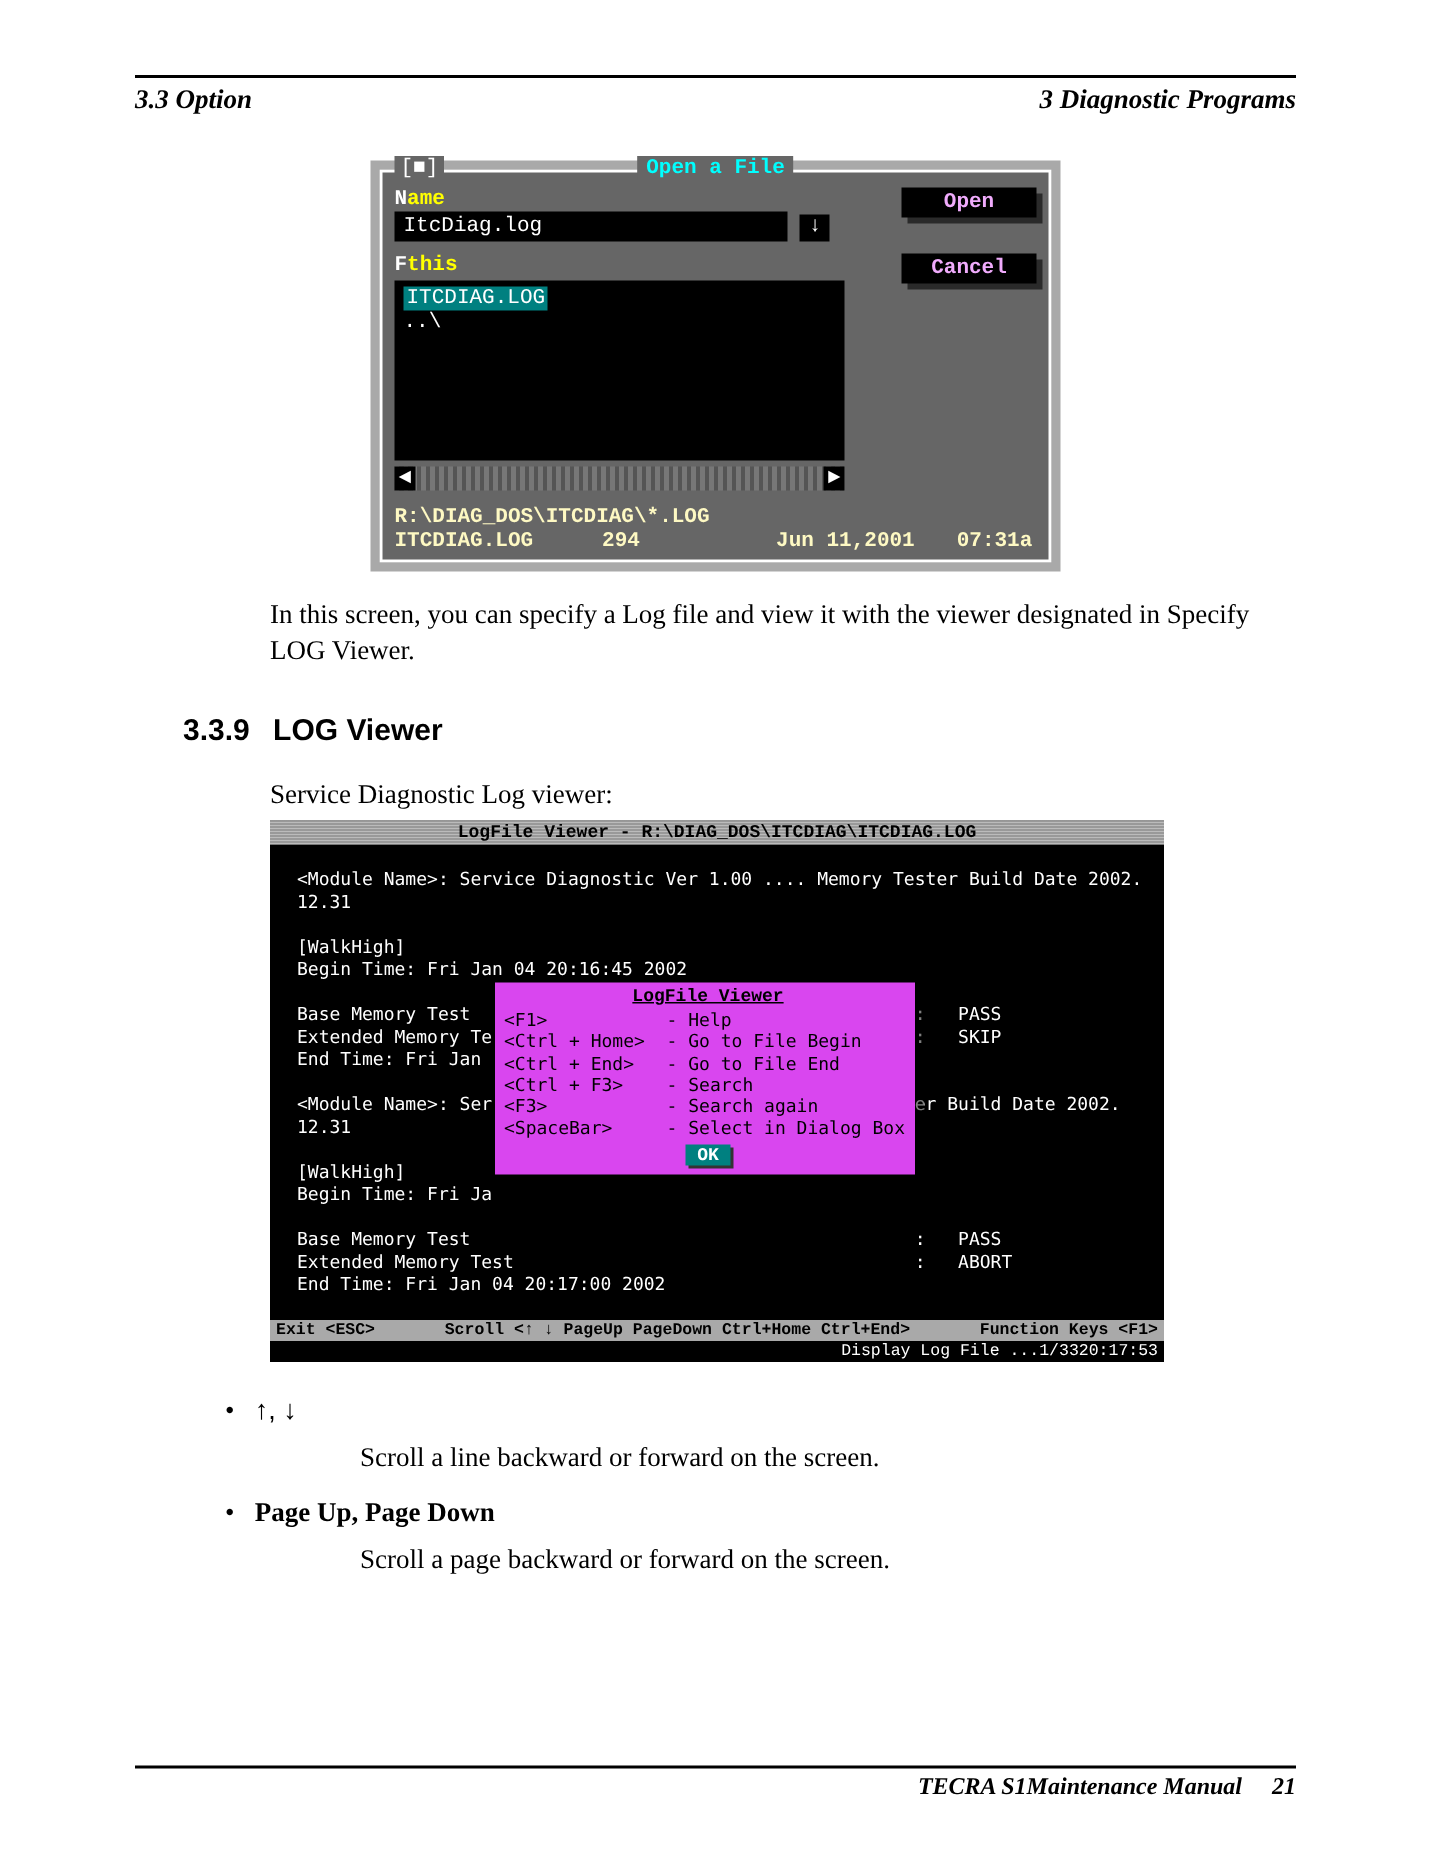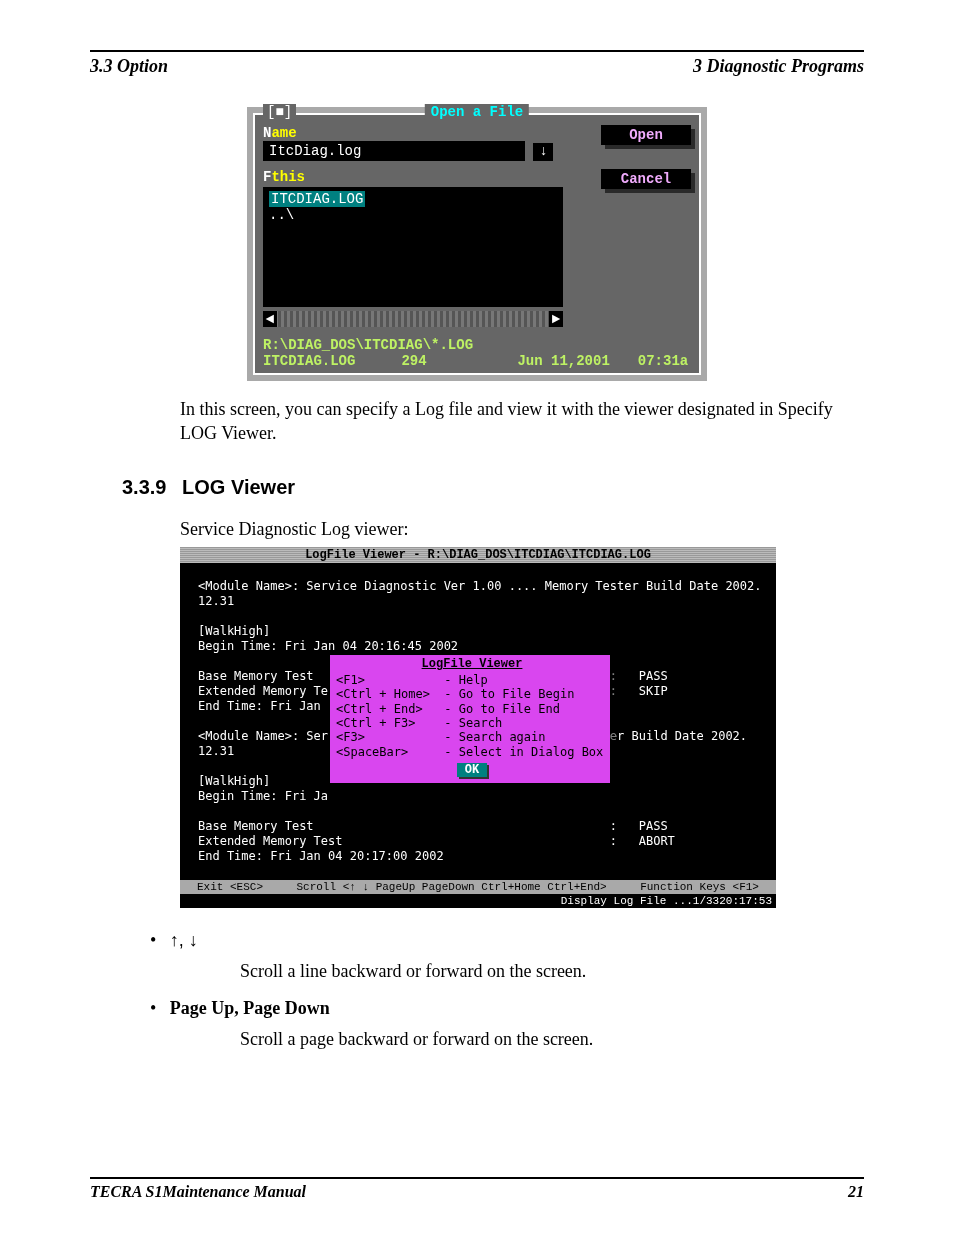--- a/index.html
+++ b/index.html
@@ -58,24 +58,25 @@
   .bot-rule {
     border-top: 2px solid #000;
     position: absolute;
     left: 90px; right: 90px;
     bottom: 56px;
   }
   .ftr {
     position: absolute;
     left: 90px; right: 90px; bottom: 34px;
     display: flex;
-    justify-content: space-between;
+    justify-content: flex-end;
     font-style: italic;
     font-weight: bold;
     font-size: 16px;
+    gap: 20px;
   }
 
   
   .shot1 {
     width: 460px;
     margin: 0 auto 10px auto;
     background: #a9a9a9;
     padding: 6px;
     box-sizing: border-box;
     font-family: "Courier New", monospace;
@@ -124,21 +125,21 @@
   .s1-files .sel { background:#008080; color:#fff; display:inline-block; padding:0 2px; }
   .s1-scroll {
     margin-top:4px; width:300px; height:16px;
     background: repeating-linear-gradient(90deg,#777,#777 3px,#555 3px,#555 6px);
     position:relative;
   }
   .s1-scroll::before{content:"◄";position:absolute;left:0;top:0;background:#000;color:#fff;width:14px;text-align:center;}
   .s1-scroll::after{content:"►";position:absolute;right:0;top:0;background:#000;color:#fff;width:14px;text-align:center;}
   .s1-status {
     padding: 4px 2px;
-    color:#bef264;
+    color:#fef9c3;
     font-weight:bold;
     display:flex; flex-direction:column;
   }
   .s1-status .line2 span { display:inline-block; }
 
   
   .shot2 {
     width: 596px;
     margin: 6px 0 4px 90px;
     font-family: "Courier New", monospace;
@@ -169,23 +170,23 @@
   }
   .s2-popup .ptitle { text-align:center; text-decoration:underline; font-weight:bold; }
   .s2-popup pre { margin:2px 0; line-height:1.2; }
   .s2-popup .okwrap { text-align:center; margin-top:4px; }
   .s2-popup .ok {
     background:#008080; color:#fff; padding:0 8px;
     box-shadow:2px 2px 0 #333; display:inline-block; font-weight:bold;
   }
   .s2-fnbar {
     background:#a9a9a9; color:#000;
-    padding:1px 17px;
+    padding:1px 4px;
     display:flex; justify-content:space-between;
-    font-weight:normal;
+    font-weight:bold;
     font-size:11px;
   }
   .s2-status {
     background:#000; color:#fff;
     padding:1px 4px;
     display:flex; justify-content:flex-end;
     font-size:11px;
   }
 </style>
 </head>

